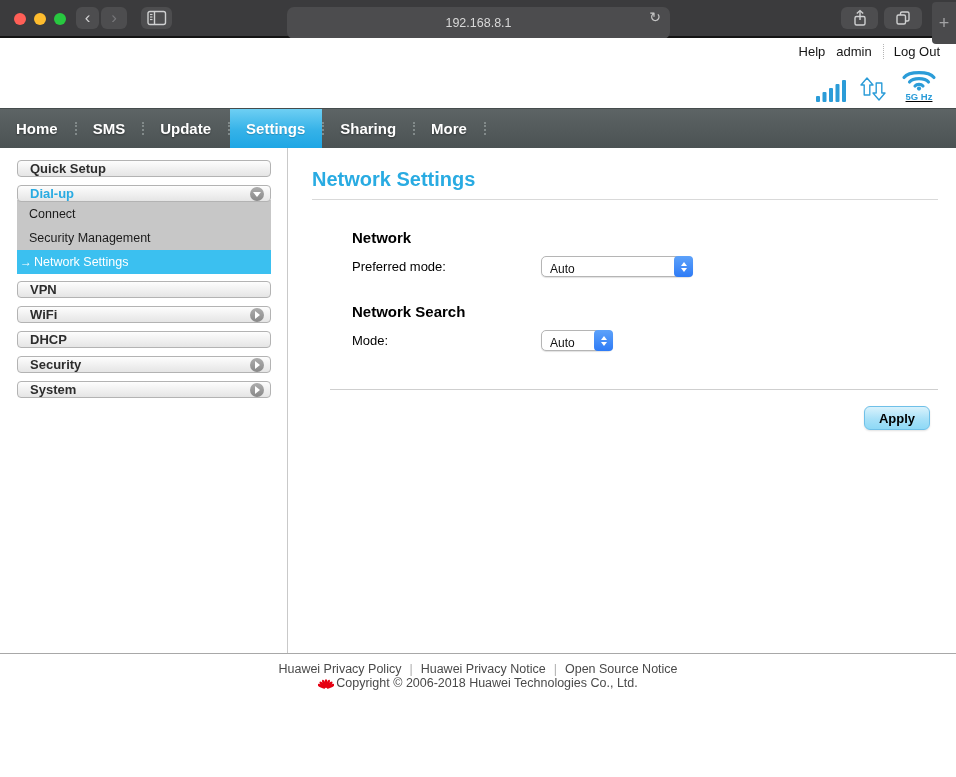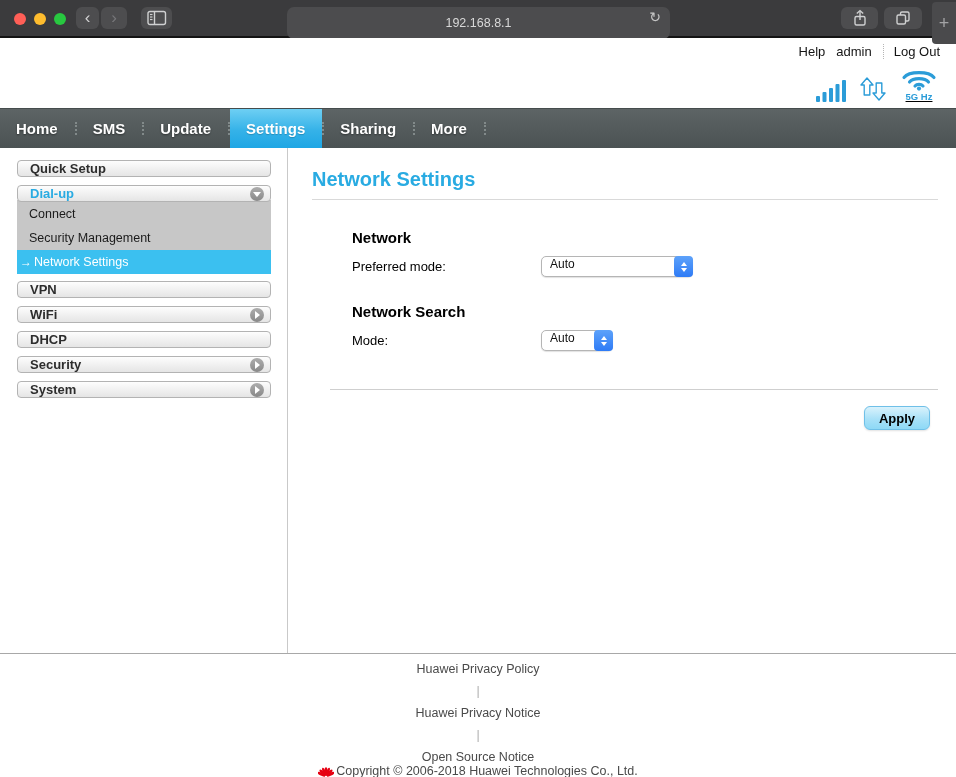--- a/index.html
+++ b/index.html
@@ -61,38 +61,38 @@
   .subrow.active { background:#3bc0f0; color:#fff; padding-left:3px; }
   .subrow.active .arrow { margin-right:2px; font-size:12px; }
 
   .main { flex:1; padding:20px 18px 0 24px; }
   .page-title { color:#29abe2; font-size:20px; font-weight:bold; padding-bottom:8px; border-bottom:1px solid #d9d9d9; }
   .section-h { font-size:15px; font-weight:bold; color:#000; margin:26px 0 0 40px; }
   .section-h.first { margin-top:29px; }
   .form-row { display:flex; align-items:center; margin:10px 0 0 40px; }
   .form-label { width:189px; font-size:13px; color:#000; }
   .select { height:21px; border:1px solid #b5b5b5; border-radius:5px; background:#fff;
-            display:flex; align-items:flex-start; justify-content:space-between; font-size:12px;
+            display:flex; align-items:flex-end; justify-content:space-between; font-size:12px;
             color:#111; padding-left:8px; box-shadow:0 1px 1px rgba(0,0,0,.12); cursor:pointer; }
   .select.wide { width:152px; }
   .select.narrow { width:72px; }
   .stepper { width:19px; height:21px; margin:-1px -1px -1px 0; border-radius:4px;
              background:linear-gradient(#5da2fa,#2e7bf6); display:flex; flex-direction:column;
              align-items:center; justify-content:center; gap:2px; flex:none; }
   .tri-up { width:0; height:0; border-left:3px solid transparent; border-right:3px solid transparent; border-bottom:4px solid #fff; }
   .tri-dn { width:0; height:0; border-left:3px solid transparent; border-right:3px solid transparent; border-top:4px solid #fff; }
   .hr2 { border:none; border-top:1px solid #cfcfcf; margin:38px 0 0 18px; }
   .apply-row { display:flex; justify-content:flex-end; margin-top:16px; padding-right:8px; }
   .apply { width:66px; height:24px; border:1px solid #6fc0e8; border-radius:6px;
            background:linear-gradient(#d9f2fc,#a8e1f8 55%,#8ed9f6); font-family:inherit;
            font-weight:bold; font-size:13px; color:#000; cursor:pointer; box-shadow:0 1px 2px rgba(0,0,0,.12); }
 
   
   .footer { border-top:1px solid #a8a8a8; text-align:center; padding-top:8px; font-size:12.5px; color:#4a4a4a; height:124px; }
-  .flinks { display:flex; justify-content:center; align-items:center; gap:8px;flex-direction:column; }
+  .flinks { display:flex; justify-content:center; align-items:center; gap:0; }
   .flinks .flink { cursor:pointer; }
   .flinks .fsep { color:#b0b0b0; margin:0 8px; }
   .fcopy { margin-top:0; display:flex; justify-content:center; align-items:center; gap:2px; }
 </style>
 </head>
 <body>
 
 <div class="toolbar">
   <span class="light red"></span>
   <span class="light yellow"></span>

